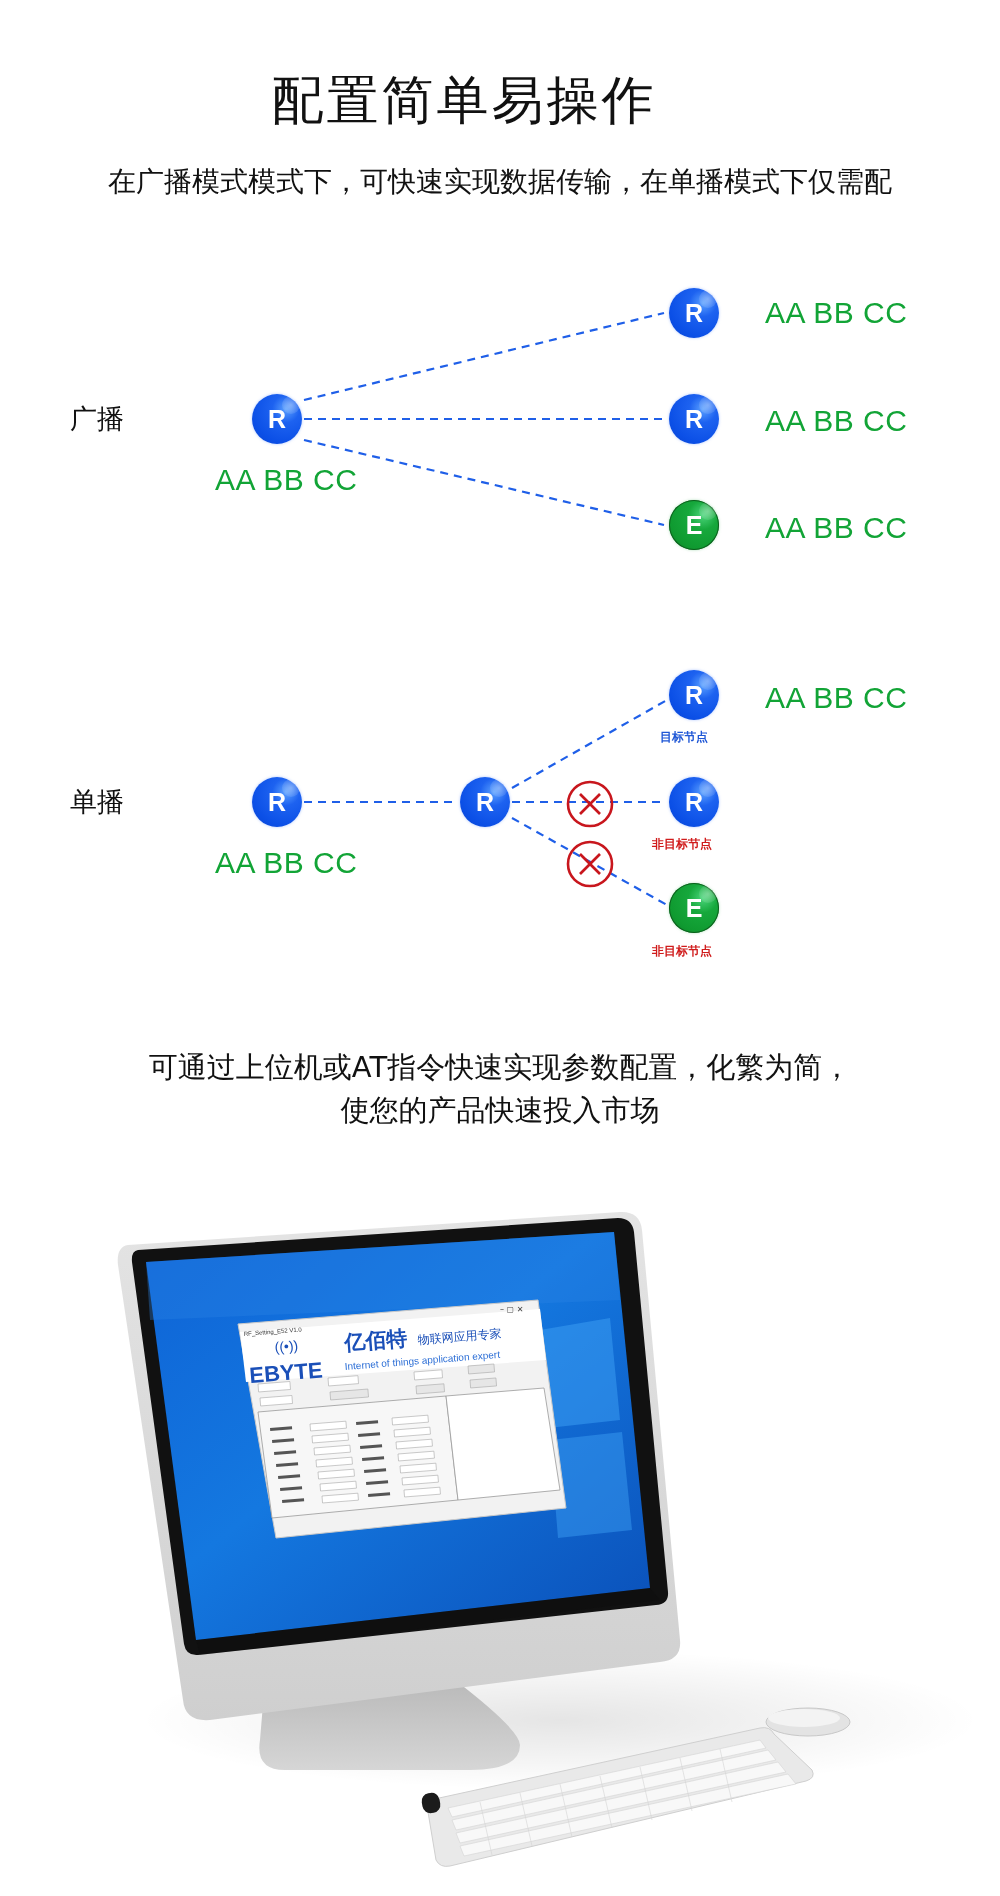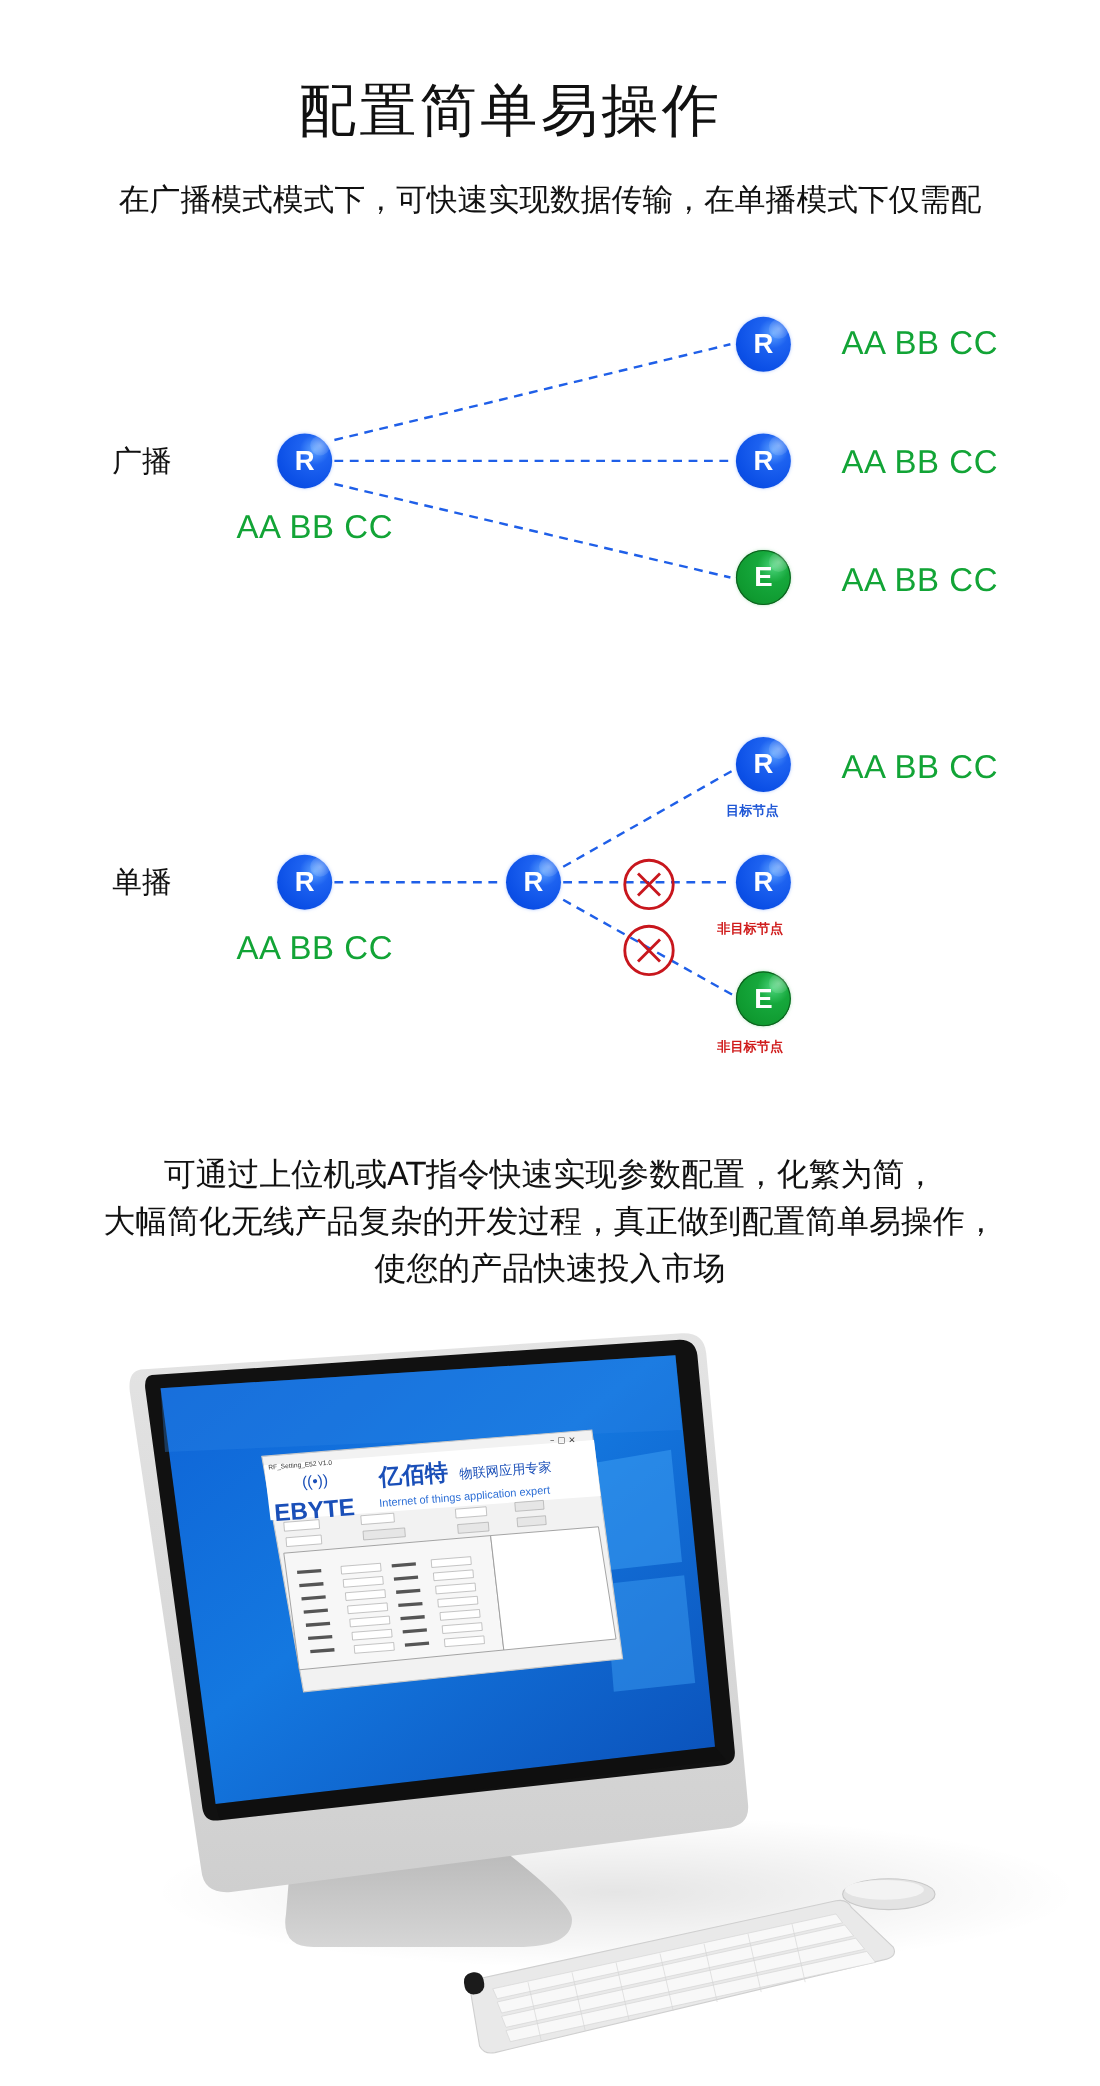--- a/index.html
+++ b/index.html
@@ -1,21 +1,21 @@
 <!DOCTYPE html>
 <html><head>
 <meta charset="utf-8">
 <style>
   html, body { margin: 0; padding: 0; background: #ffffff; }
   body { width: 1000px; height: 1896px; position: relative; overflow: hidden;
          font-family: "DejaVu Sans", "Liberation Sans", sans-serif; color: #111; }
   .abs { position: absolute; }
   .title { left: 0; width: 928px; top: 66px; text-align: center; font-size: 52px; font-weight: 400; letter-spacing: 3px; color: #111; }
   .subtitle { left: 40px; width: 920px; top: 160px; text-align: center; font-size: 28px; line-height: 43px; color: #111; }
-  .mode-label { font-size: 27px; color: #111; margin-left: 32px; }
+  .mode-label { font-size: 27px; color: #111; }
   .addr { font-family: "Liberation Sans", sans-serif; font-size: 30px; color: #12a436; letter-spacing: 0.5px; white-space: nowrap; }
   .node { width: 50px; height: 50px; border-radius: 50%; display: flex; align-items: center; justify-content: center;
           color: #fff; font-family: "Liberation Sans", sans-serif; font-weight: 700; font-size: 25px;
           box-shadow: 0 0 3px rgba(120,160,255,0.6); overflow: hidden; }
   .node.router { background: radial-gradient(circle at 68% 30%, #5aa0ff 0%, #1d62f0 28%, #0b4fe6 70%, #0a44cf 100%); }
   .node.end { background: radial-gradient(circle at 68% 30%, #4ad47a 0%, #16a83c 30%, #0f9a30 70%, #0b7a24 100%); box-shadow: 0 0 0 1px #0d5e1d inset, 0 0 3px rgba(120,200,140,0.6); }
   .node span { position: relative; z-index: 2; }
   .node::after { content: ""; position: absolute; right: 2px; top: 2px; width: 18px; height: 18px; border-radius: 50%;
                  background: radial-gradient(circle, rgba(255,255,255,0.35), rgba(255,255,255,0)); }
   .tag { font-size: 12px; font-weight: 700; white-space: nowrap; }
@@ -105,21 +105,20 @@
   </div>
 <div class="abs tag nontarget" style="left:652px; top:836px;">非目标节点</div>
 
 <div class="abs node end" style="left:669px; top:883px;">
     <span>E</span>
   </div>
 <div class="abs tag nontarget" style="left:652px; top:943px;">非目标节点</div>
 
 <div class="abs body-text">
   <div>可通过上位机或AT指令快速实现参数配置，化繁为简，</div>
-  <div>大幅简化无线产品复杂的开发过程，真正做到配置简单易操作，</div>
   <div>使您的产品快速投入市场</div>
 </div>
 
 <div class="abs monitor-wrap">
   <svg width="1000" height="696" viewBox="0 1200 1000 696">
     <defs>
       <linearGradient id="scr" x1="0" y1="0" x2="1" y2="1">
         <stop offset="0" stop-color="#0e63d6"></stop>
         <stop offset="0.45" stop-color="#1478e0"></stop>
         <stop offset="1" stop-color="#0a4fb8"></stop>

